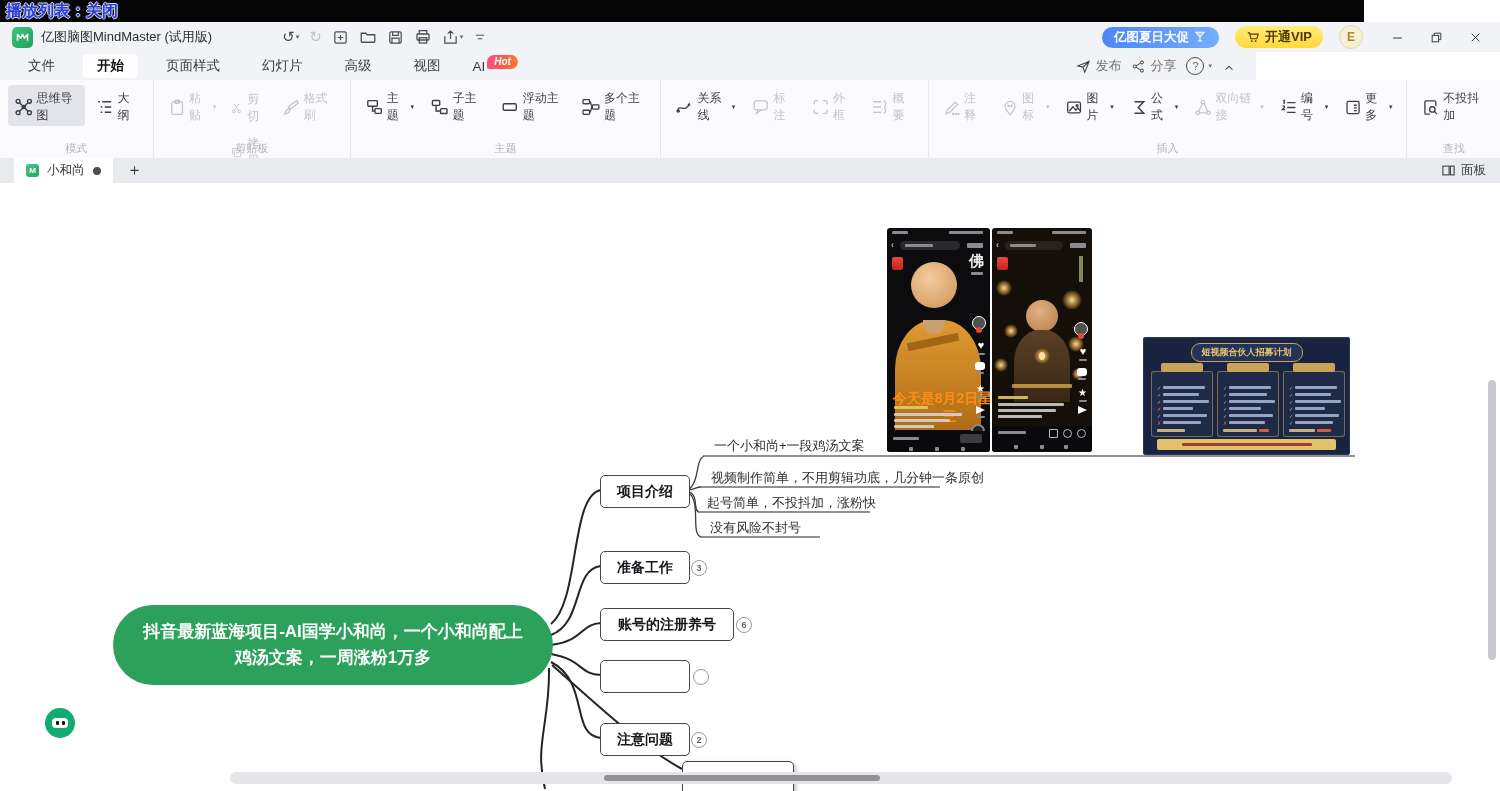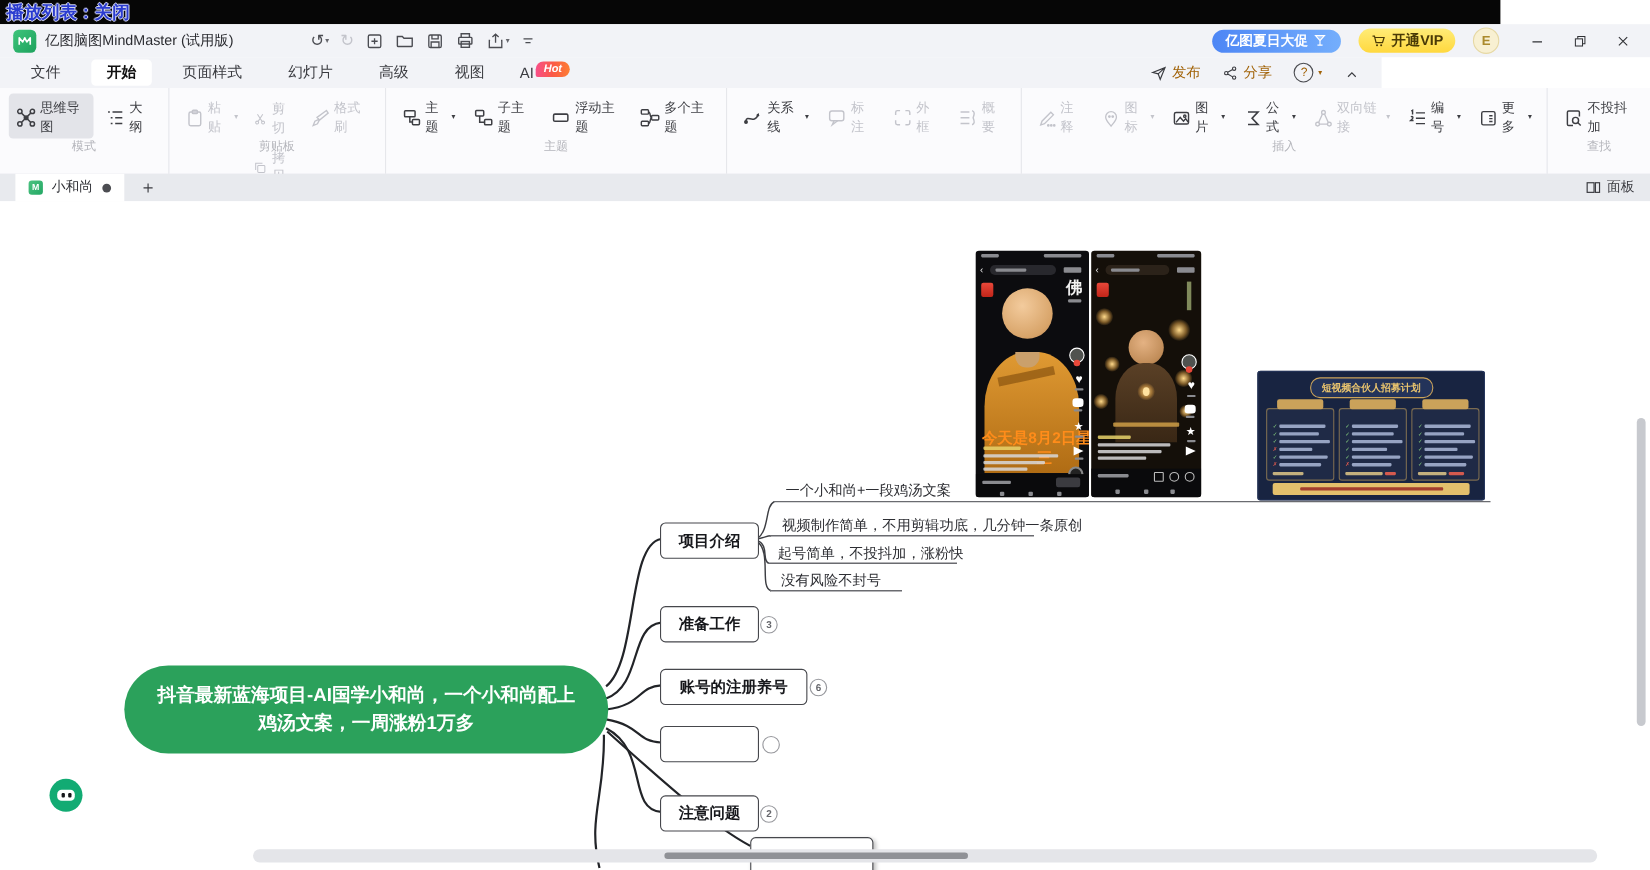--- a/index.html
+++ b/index.html
@@ -29,28 +29,28 @@
   .avatar{width:22px;height:22px;border-radius:50%;background:#f8f0d2;border:1px solid #e6d8a4;margin-left:16px;
         display:flex;align-items:center;justify-content:center;font-size:12px;font-weight:bold;color:#ab8a2c}
   .winbtns{display:flex;align-items:center;gap:26px;margin:0 18px 0 28px;color:#2f3034}
 
   
   .menurow{position:absolute;left:0;top:52px;width:1256px;height:28px;background:#f2f3f7;display:flex;align-items:center;font-size:13.5px;color:#3a3b40}
   .mitem{padding:3px 14px;margin-left:14px;border-radius:4px}
   .mitem.active{background:#fff;font-weight:bold;color:#111}
   .hotbadge{font-size:10px;font-style:italic;font-weight:bold;color:#fff;padding:1px 7px 2px;border-radius:8px 8px 8px 2px;
         background:linear-gradient(90deg,#f84f8a,#fb5a46,#fd7e33);margin-left:2px;position:relative;top:-6px}
-  .mright{margin-left:auto;display:flex;align-items:flex-end;gap:20px;margin-right:20px;color:#a16207}
+  .mright{margin-left:auto;display:flex;align-items:flex-end;gap:10px;margin-right:20px;color:#737373}
   .mr-item{display:flex;align-items:center;gap:4px;font-size:13px}
   .helpc{width:16px;height:16px;border:1.3px solid #4a4b50;border-radius:50%;font-size:11px;display:flex;align-items:center;justify-content:center}
 
   
   .ribbon{position:absolute;left:0;top:80px;width:1500px;height:78px;background:#fbfbfd;border-bottom:1px solid #e3e4e8;display:flex}
   .rgroup{position:relative;display:flex;align-items:flex-start;padding:5px 8px 18px;border-right:1px solid #e6e7eb;gap:4px}
-  .rglabel{position:absolute;bottom:18px;left:0;right:0;text-align:center;font-size:11px;color:#b4b5bb}
+  .rglabel{position:absolute;bottom:2px;left:0;right:0;text-align:center;font-size:11px;color:#b4b5bb}
   .rbtn{display:flex;flex-direction:row;align-items:center;gap:3px;font-size:12px;padding:5px 6px 2px;border-radius:4px;min-width:40px}
   .rbtn.sel{background:#e3e4e9}
   .rbtn .car{font-size:7px;line-height:4px;color:inherit}
   .rsmall{display:flex;align-items:center;gap:4px;font-size:12px;padding:2px 4px}
   .rcol{display:flex;flex-direction:column;gap:6px;justify-content:center;padding-top:4px}
 
   
   .tabbar{position:absolute;left:0;top:158px;width:1500px;height:25px;background:#e8eaee;display:flex;align-items:center}
   .doctab{height:25px;background:#fff;display:flex;align-items:center;gap:8px;padding:0 12px;font-size:12.5px;color:#2e2f34;margin-left:14px}
   .tabicon{width:13px;height:13px;border-radius:3px;background:linear-gradient(135deg,#4cc381,#23a764);display:flex;align-items:center;justify-content:center;color:#fff;font-size:8px;font-weight:bold}

